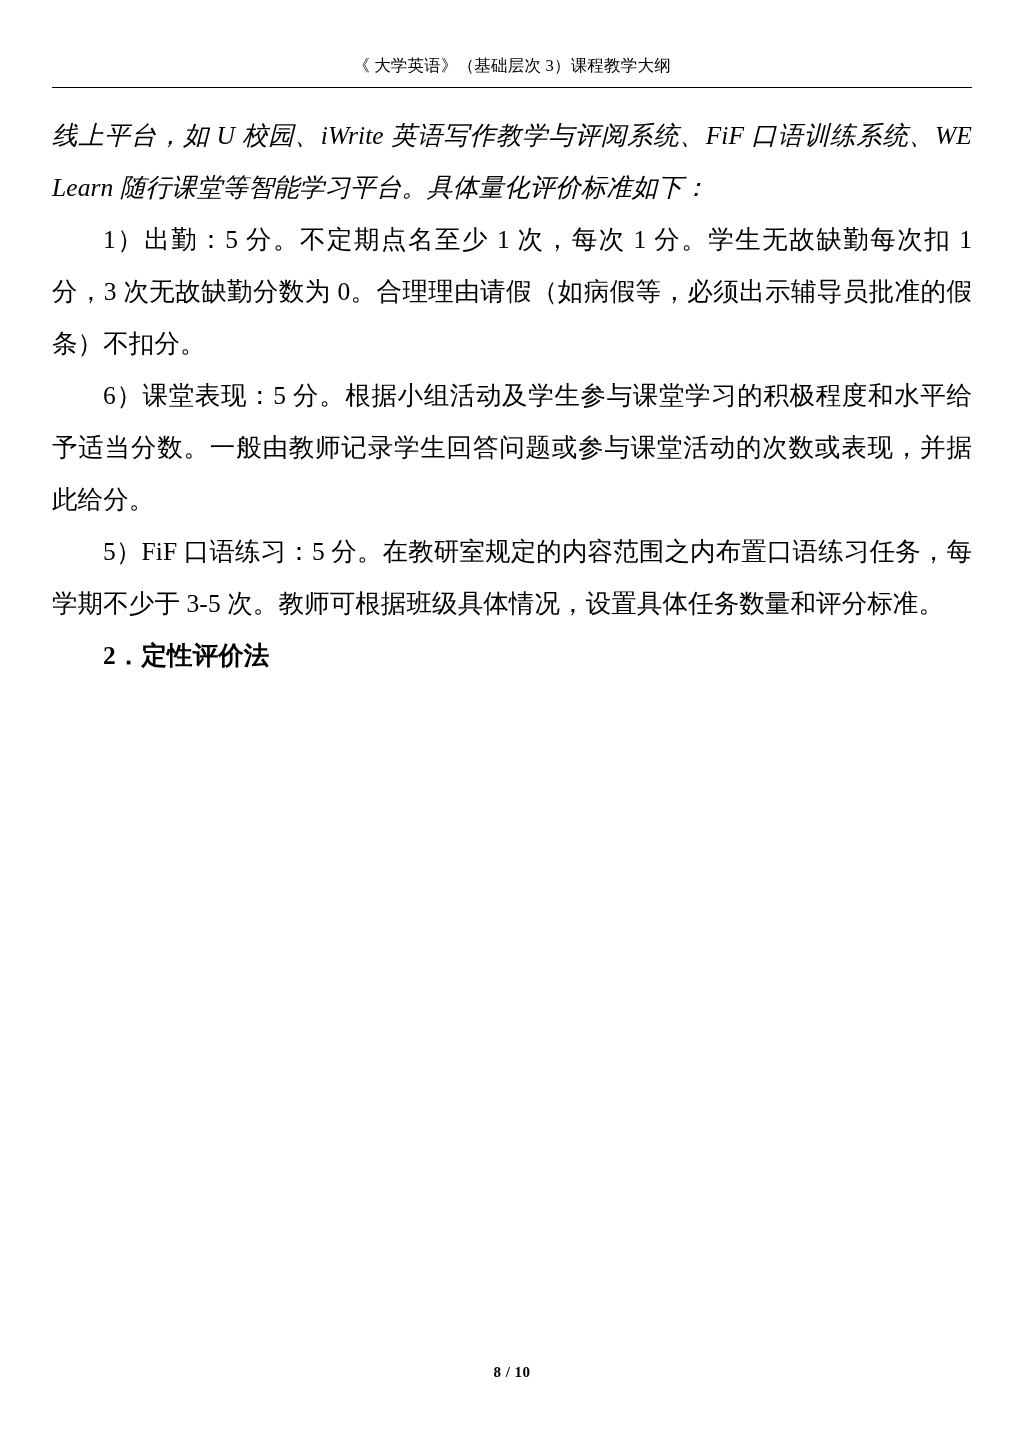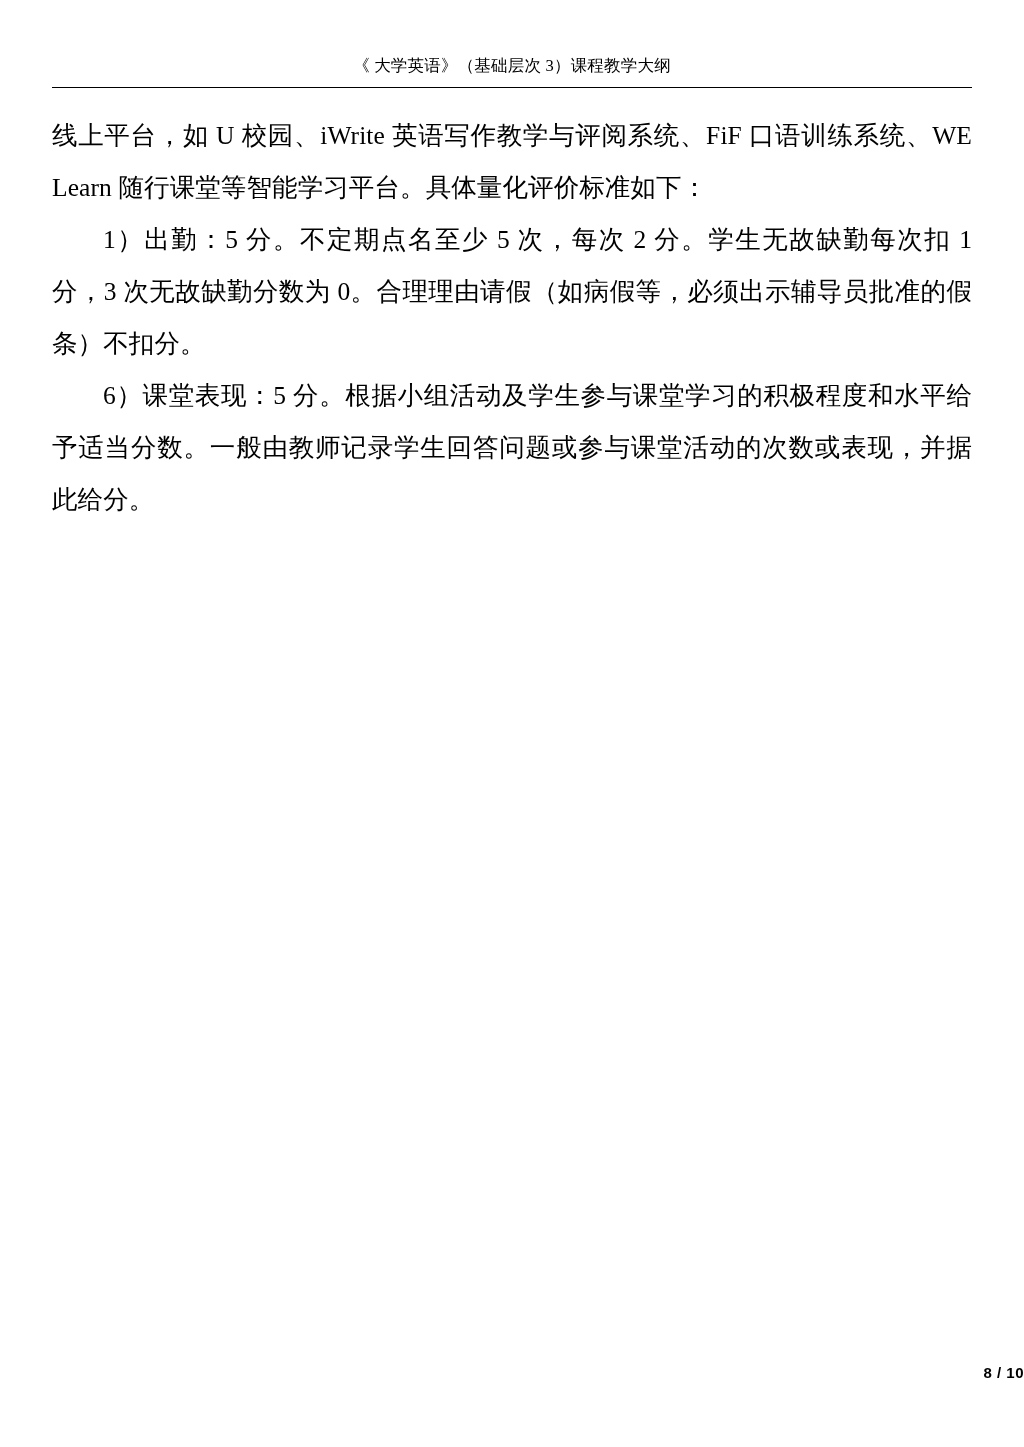--- a/index.html
+++ b/index.html
@@ -44,61 +44,64 @@
   }
   .body-text p {
     margin: 0;
     padding: 0;
   }
   .indent {
     text-indent: 51px;
   }
   .noindent {
     text-indent: 0;
+    font-style: italic;
   }
   .subhead {
     font-weight: bold;
     text-indent: 51px;
     font-size: 25.5px;
     line-height: 52px;
   }
   .footer {
     position: absolute;
     left: 0;
     right: 0;
     bottom: 66px;
-    text-align: right;
+    text-align: center;
     font-size: 15px;
     font-weight: bold;
     letter-spacing: 0.5px;
-    font-family: Liberation Sans, sans-serif;
+    font-family: Liberation Serif, serif;
   }
 </style>
 </head>
 <body>
 
 <div class="page">
 
   <div class="header">
     <span>《 大学英语》（基础层次 3）课程教学大纲</span>
   </div>
   <div class="header-rule"></div>
 
   <div class="body-text">
 
     <p class="noindent">线上平台，如 U 校园、iWrite 英语写作教学与评阅系统、FiF 口语训练系统、WE Learn 随行课堂等智能学习平台。具体量化评价标准如下：</p>
 
-    <p class="indent">1）出勤：5 分。不定期点名至少 5 次，每次 2 分。学生无故缺勤每次扣 1 分，3 次无故缺勤分数为 0。合理理由请假（如病假等，必须出示辅导员批准的假条）不扣分。</p>
+    <p class="indent">1）出勤：5 分。不定期点名至少 1 次，每次 1 分。学生无故缺勤每次扣 1 分，3 次无故缺勤分数为 0。合理理由请假（如病假等，必须出示辅导员批准的假条）不扣分。</p>
 
     <p class="indent">6）课堂表现：5 分。根据小组活动及学生参与课堂学习的积极程度和水平给予适当分数。一般由教师记录学生回答问题或参与课堂活动的次数或表现，并据此给分。</p>
 
 
 
+    <p class="indent">5）FiF 口语练习：5 分。在教研室规定的内容范围之内布置口语练习任务，每学期不少于 3-5 次。教师可根据班级具体情况，设置具体任务数量和评分标准。</p>
 
 
+    <p class="subhead">2．定性评价法</p>
 
 
   </div>
 
   <div class="footer">
     <span>8 / 10</span>
   </div>
 
 </div>
 

